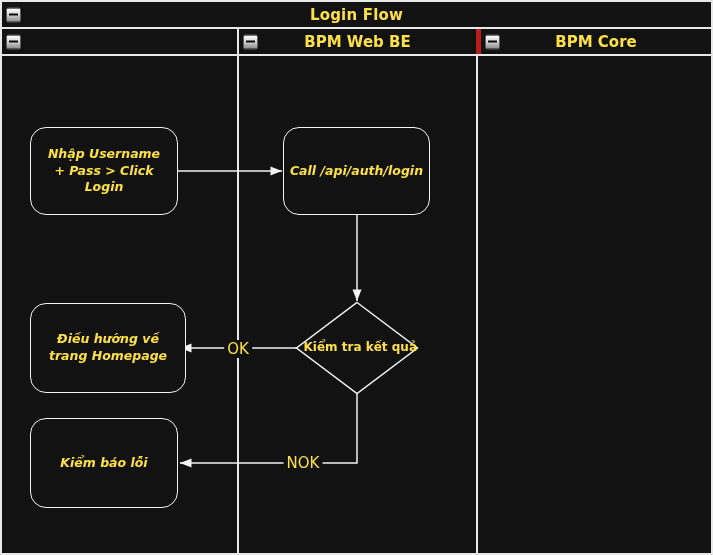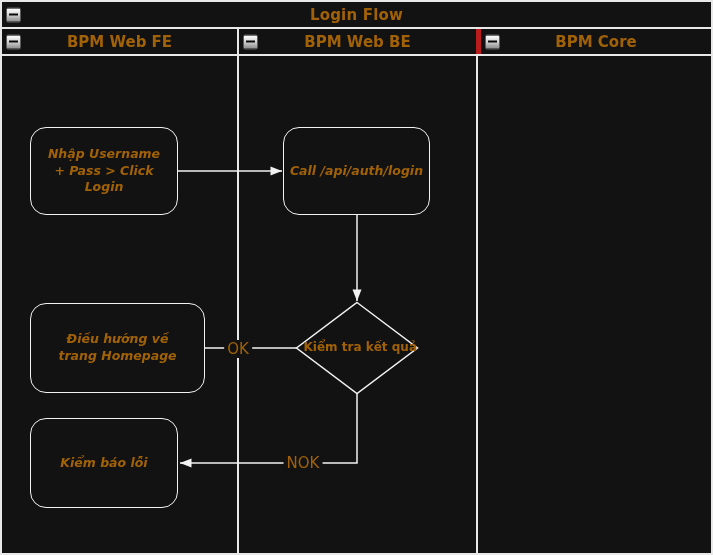--- a/index.html
+++ b/index.html
@@ -1,19 +1,19 @@
 <!DOCTYPE html>
 <html><head>
 <meta charset="utf-8">
 <style>
   html,body{margin:0;padding:0;background:#000;}
   .stage{
     position:relative;width:713px;height:555px;box-sizing:border-box;
     background:#121212;border:2px solid #e8e8e8;overflow:hidden;
-    font-family:"DejaVu Sans","Liberation Sans",sans-serif;color:#a16207;
+    font-family:"DejaVu Sans","Liberation Sans",sans-serif;color:#fde047;
   }
   
   .titlebar{
     position:absolute;left:0;top:0;width:709px;height:25px;
     border-bottom:2px solid #e8e8e8;display:flex;align-items:center;justify-content:center;
   }
   .pool-title{font-weight:bold;font-size:15px;letter-spacing:.2px;}
   
   .laneheaders{
     position:absolute;left:0;top:27px;width:709px;height:25px;
@@ -41,21 +41,21 @@
   
   .node{
     position:absolute;box-sizing:border-box;border:1.5px solid #f2f2f2;border-radius:16px;
     background:#121212;display:flex;align-items:center;justify-content:center;
     text-align:center;font-weight:bold;font-size:12.5px;line-height:1.35;z-index:3;cursor:default;font-style:italic;
   }
   .node .txt{display:block;}
   .n-enter{left:28px;top:125px;width:148px;height:88px;}
   .n-enter .txt{max-width:126px;}
   .n-call{left:281px;top:125px;width:147px;height:88px;}
-  .n-redirect{left:28px;top:301px;width:175px;height:90px;}
+  .n-redirect{left:28px;top:301px;width:156px;height:90px;}
   .n-redirect .txt{max-width:142px;}
   .n-error{left:28px;top:416px;width:148px;height:90px;}
   .diamond-svg{position:absolute;left:293px;top:299px;z-index:3;}
   .diamond-label{
     position:absolute;left:295px;top:338px;width:120px;text-align:right;
     font-weight:bold;font-size:12px;white-space:nowrap;z-index:4;
   }
   
   .edges{position:absolute;left:0;top:0;z-index:2;pointer-events:none;}
   .edge-label{
@@ -75,21 +75,20 @@
       <span class="minus"></span>
     </span>
     <span class="pool-title">Login Flow</span>
   </div>
 
   <div class="laneheaders">
     <div class="lanehdr c1">
       <span class="collapse-btn">
         <span class="minus"></span>
       </span>
-      <span>BPM Web FE</span>
     </div>
     <div class="lanehdr c2">
       <span class="collapse-btn">
         <span class="minus"></span>
       </span>
       <span>BPM Web BE</span>
     </div>
     <div class="lanehdr c3">
       <span class="collapse-btn">
         <span class="minus"></span>

